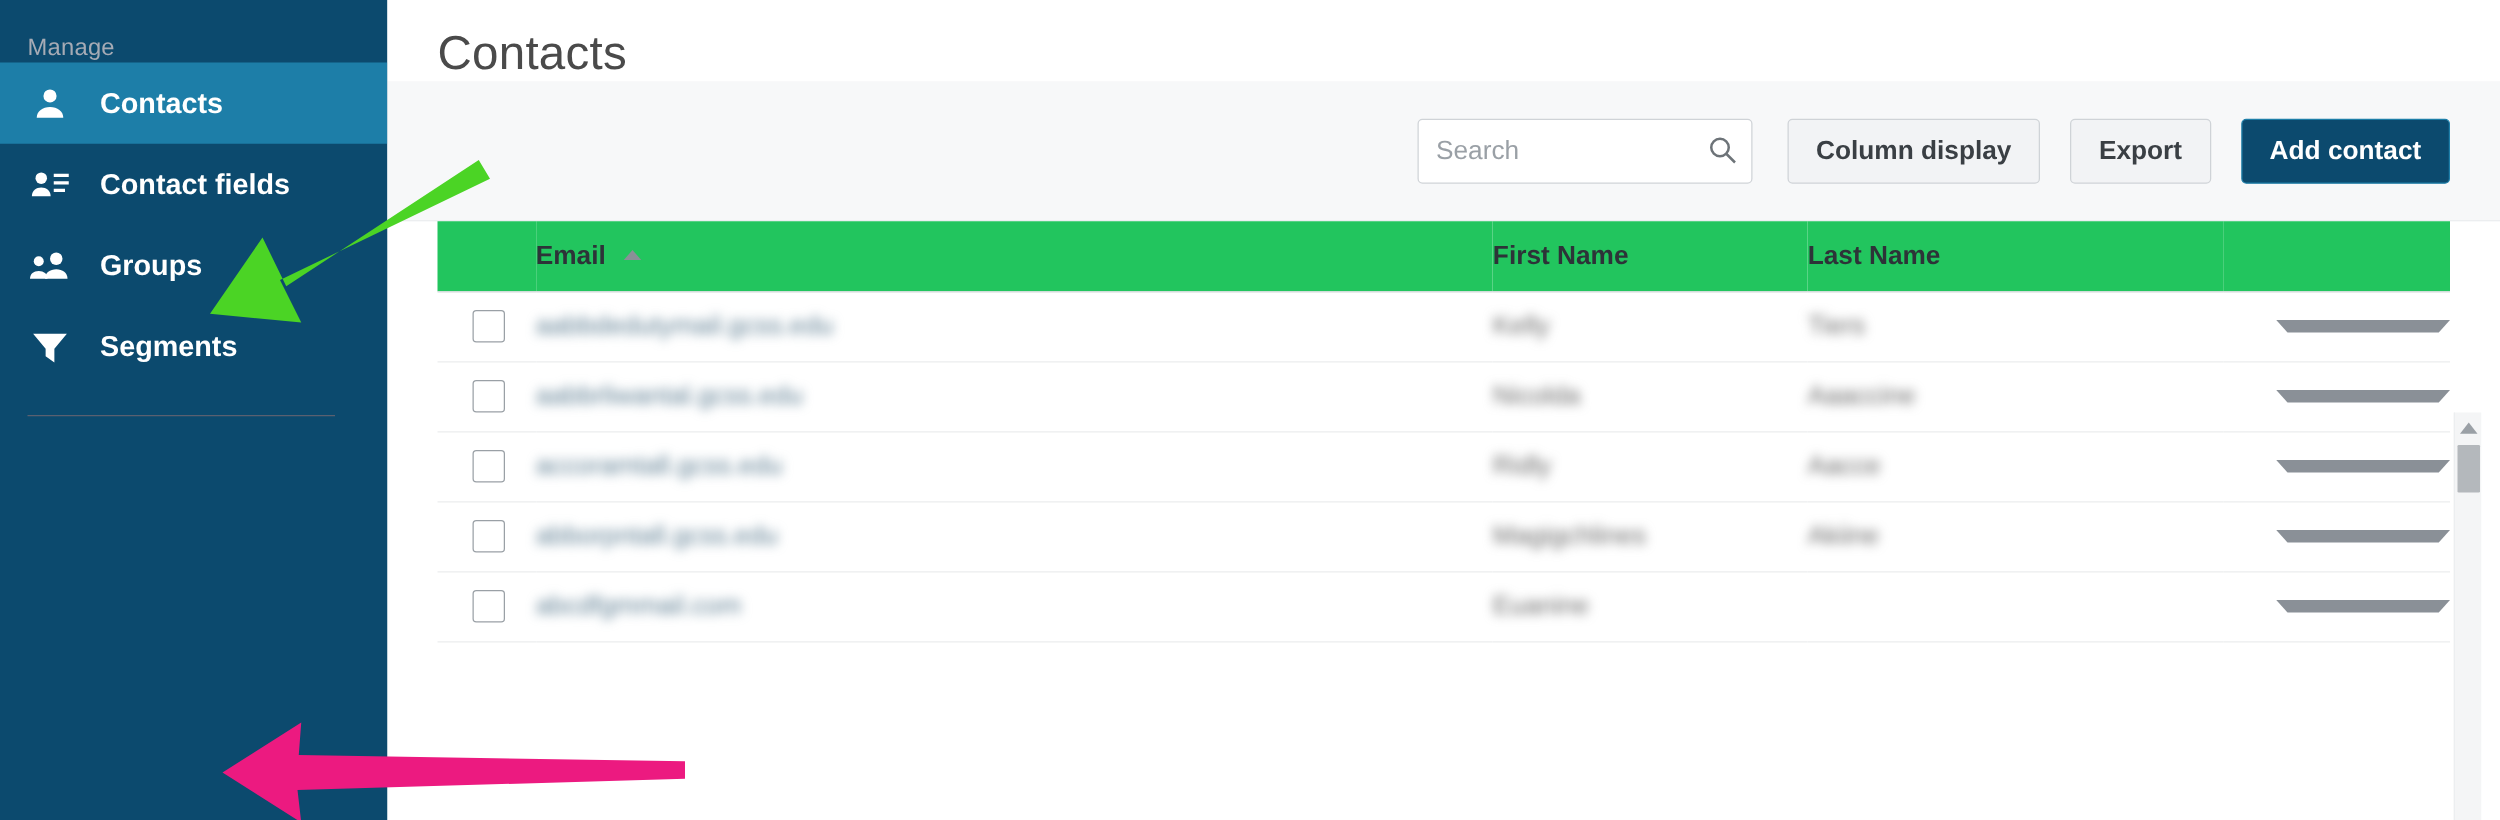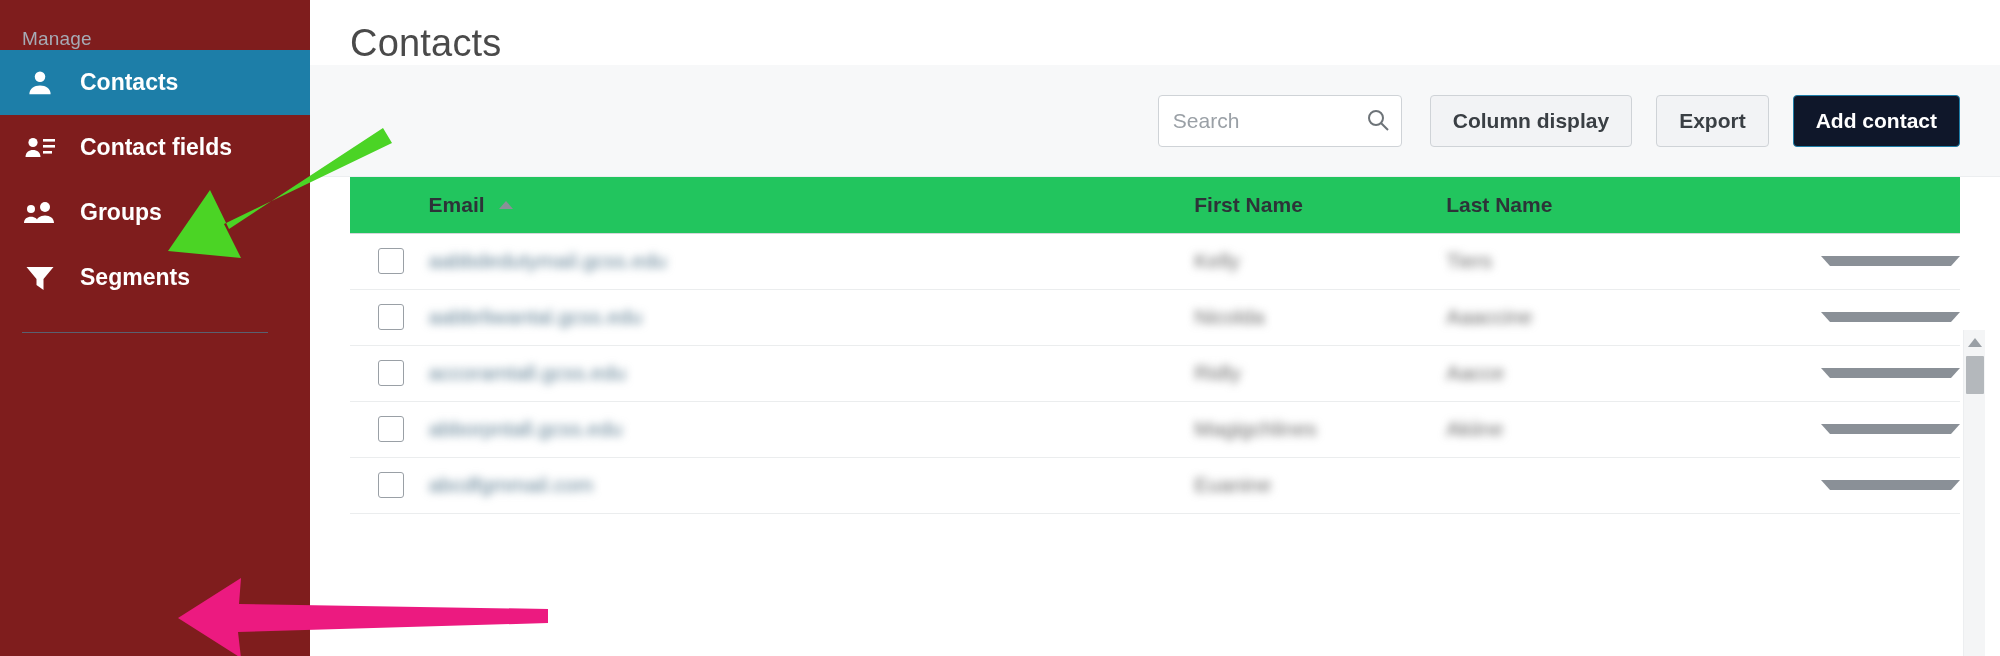--- a/index.html
+++ b/index.html
@@ -7,21 +7,21 @@
     width: 2000px; height: 656px;
     overflow: hidden;
     font-family: "Liberation Sans", sans-serif;
     background: #ffffff;
   }
   #app { position: relative; width: 2000px; height: 656px; display: flex; }
 
   
   #sidebar {
     width: 310px; height: 656px;
-    background: #7f1d1d;
+    background: #0c4a6e;
     flex: 0 0 310px;
     position: relative;
     overflow: hidden;
   }
   .nav-section-label {
     color: #a6abb5;
     font-size: 19px;
     padding: 28px 0 0 22px;
     letter-spacing: .2px;
   }
@@ -112,28 +112,28 @@
     white-space: nowrap;
   }
   .btn .caret {
     margin-left: 10px;
     border-left: 7px solid transparent;
     border-right: 7px solid transparent;
     border-top: 8px solid #5b6166;
     display: inline-block;
   }
   .btn.primary {
-    background: #0f172a;
+    background: #0c4a6e;
     border-color: #1d7ea8;
     color: #ffffff;
   }
   .spacer { flex: 1 1 auto; }
   #search-wrap {
     position: relative;
-    width: 244px; height: 52px;
+    width: 268px; height: 52px;
     margin-right: 28px;
   }
   #search-input {
     width: 100%; height: 100%;
     border: 1px solid #cfd3d7;
     border-radius: 4px;
     background: #ffffff;
     font-family: "Liberation Sans", sans-serif;
     font-size: 21px;
     color: #3a3f44;

